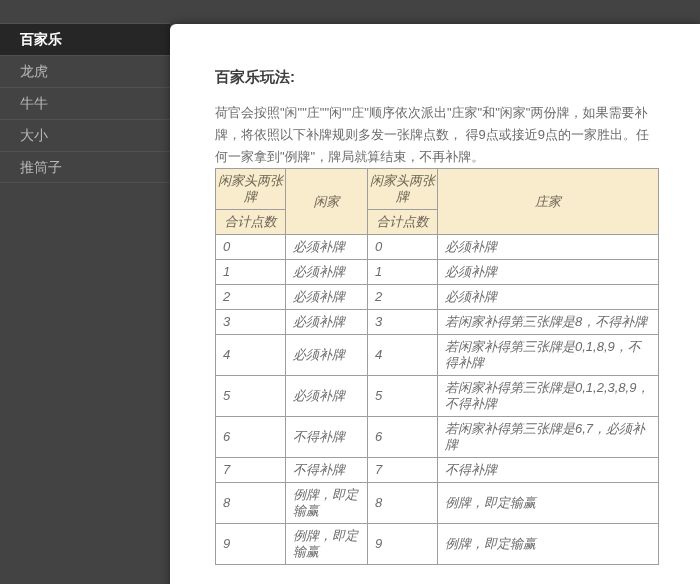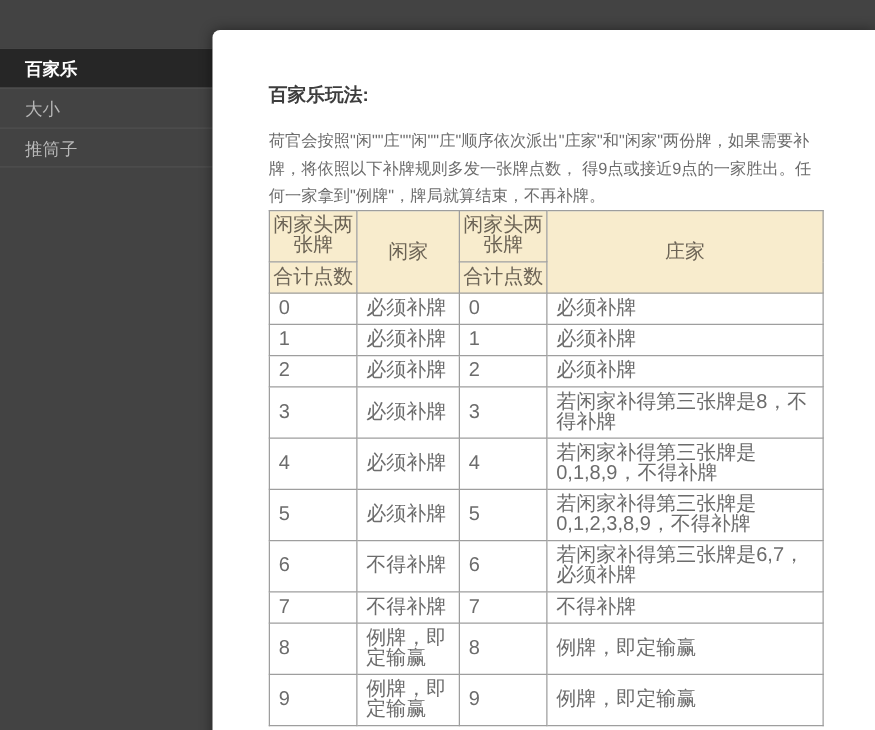--- a/index.html
+++ b/index.html
@@ -7,21 +7,21 @@
     --sidebar-text:#b8b8b8; --sidebar-active-text:#ffffff; --panel-bg:#ffffff;
     --table-header-bg:#f8eccd; --table-border:#9e9e9e; --body-text:#6c6c6c; --heading-text:#3d3d3d;
   }
   *{box-sizing:border-box;}
   html,body{margin:0;padding:0;}
   body{
     width:700px;height:584px;position:relative;overflow:hidden;
     background:var(--sidebar-bg);
     font-family:"Liberation Sans","DejaVu Sans",sans-serif;
   }
-  .sidebar{position:absolute;left:0;top:0;width:170px;height:552px;padding-top:38px;}
+  .sidebar{position:absolute;left:0;top:0;width:170px;height:552px;padding-top:23px;font-family:Liberation Serif, serif;}
   .sidebar ul{list-style:none;margin:0;padding:0;}
   .sidebar-item{
     height:32px;line-height:32px;padding-left:20px;
     border-top:1px solid var(--sidebar-divider);
     color:var(--sidebar-text);font-size:14px;cursor:pointer;
     white-space:nowrap;overflow:hidden;
   }
   .sidebar-item:last-child{border-bottom:1px solid var(--sidebar-divider);}
   .sidebar-item.active{
     background:var(--sidebar-active-bg);color:var(--sidebar-active-text);font-weight:bold;
@@ -38,36 +38,38 @@
   .description{
     margin:0;width:444px;font-size:13px;line-height:22px;color:var(--body-text);
   }
   .rules-heading{
     margin:14px 0 12px 0;font-size:14px;line-height:17px;font-weight:bold;color:var(--heading-text);
   }
   table.rules{
     border-collapse:collapse;table-layout:fixed;width:443px;
   }
   table.rules th,table.rules td{
-    border:1px solid var(--table-border);font-size:16px;line-height:16px;color:var(--body-text);
+    border:1px solid var(--table-border);font-size:13px;line-height:16px;color:var(--body-text);font-style:italic;
   }
   table.rules th{
     background:var(--table-header-bg);font-weight:normal;text-align:center;
     padding:4px 2px;color:#6b6355;
   }
   table.rules thead tr.hdr-top th.two-line{height:40px;}
   table.rules thead tr.hdr-bottom th{height:24px;}
   table.rules td{padding:4px 7px;text-align:left;vertical-align:middle;background:#fff;}
 </style>
 </head>
 <body>
 
 <nav class="sidebar">
   <ul>
       <li class="sidebar-item active">百家乐</li>
+      <li class="sidebar-item">龙虎</li>
+      <li class="sidebar-item">牛牛</li>
       <li class="sidebar-item">大小</li>
       <li class="sidebar-item">推筒子</li>
     </ul>
 </nav>
 
 <main class="panel">
   <h2 class="page-title">百家乐玩法:</h2>
   <p class="description">荷官会按照"闲""庄""闲""庄"顺序依次派出"庄家"和"闲家"两份牌，如果需要补牌，将依照以下补牌规则多发一张牌点数， 得9点或接近9点的一家胜出。任何一家拿到"例牌"，牌局就算结束，不再补牌。</p>
 
   <table class="rules">

